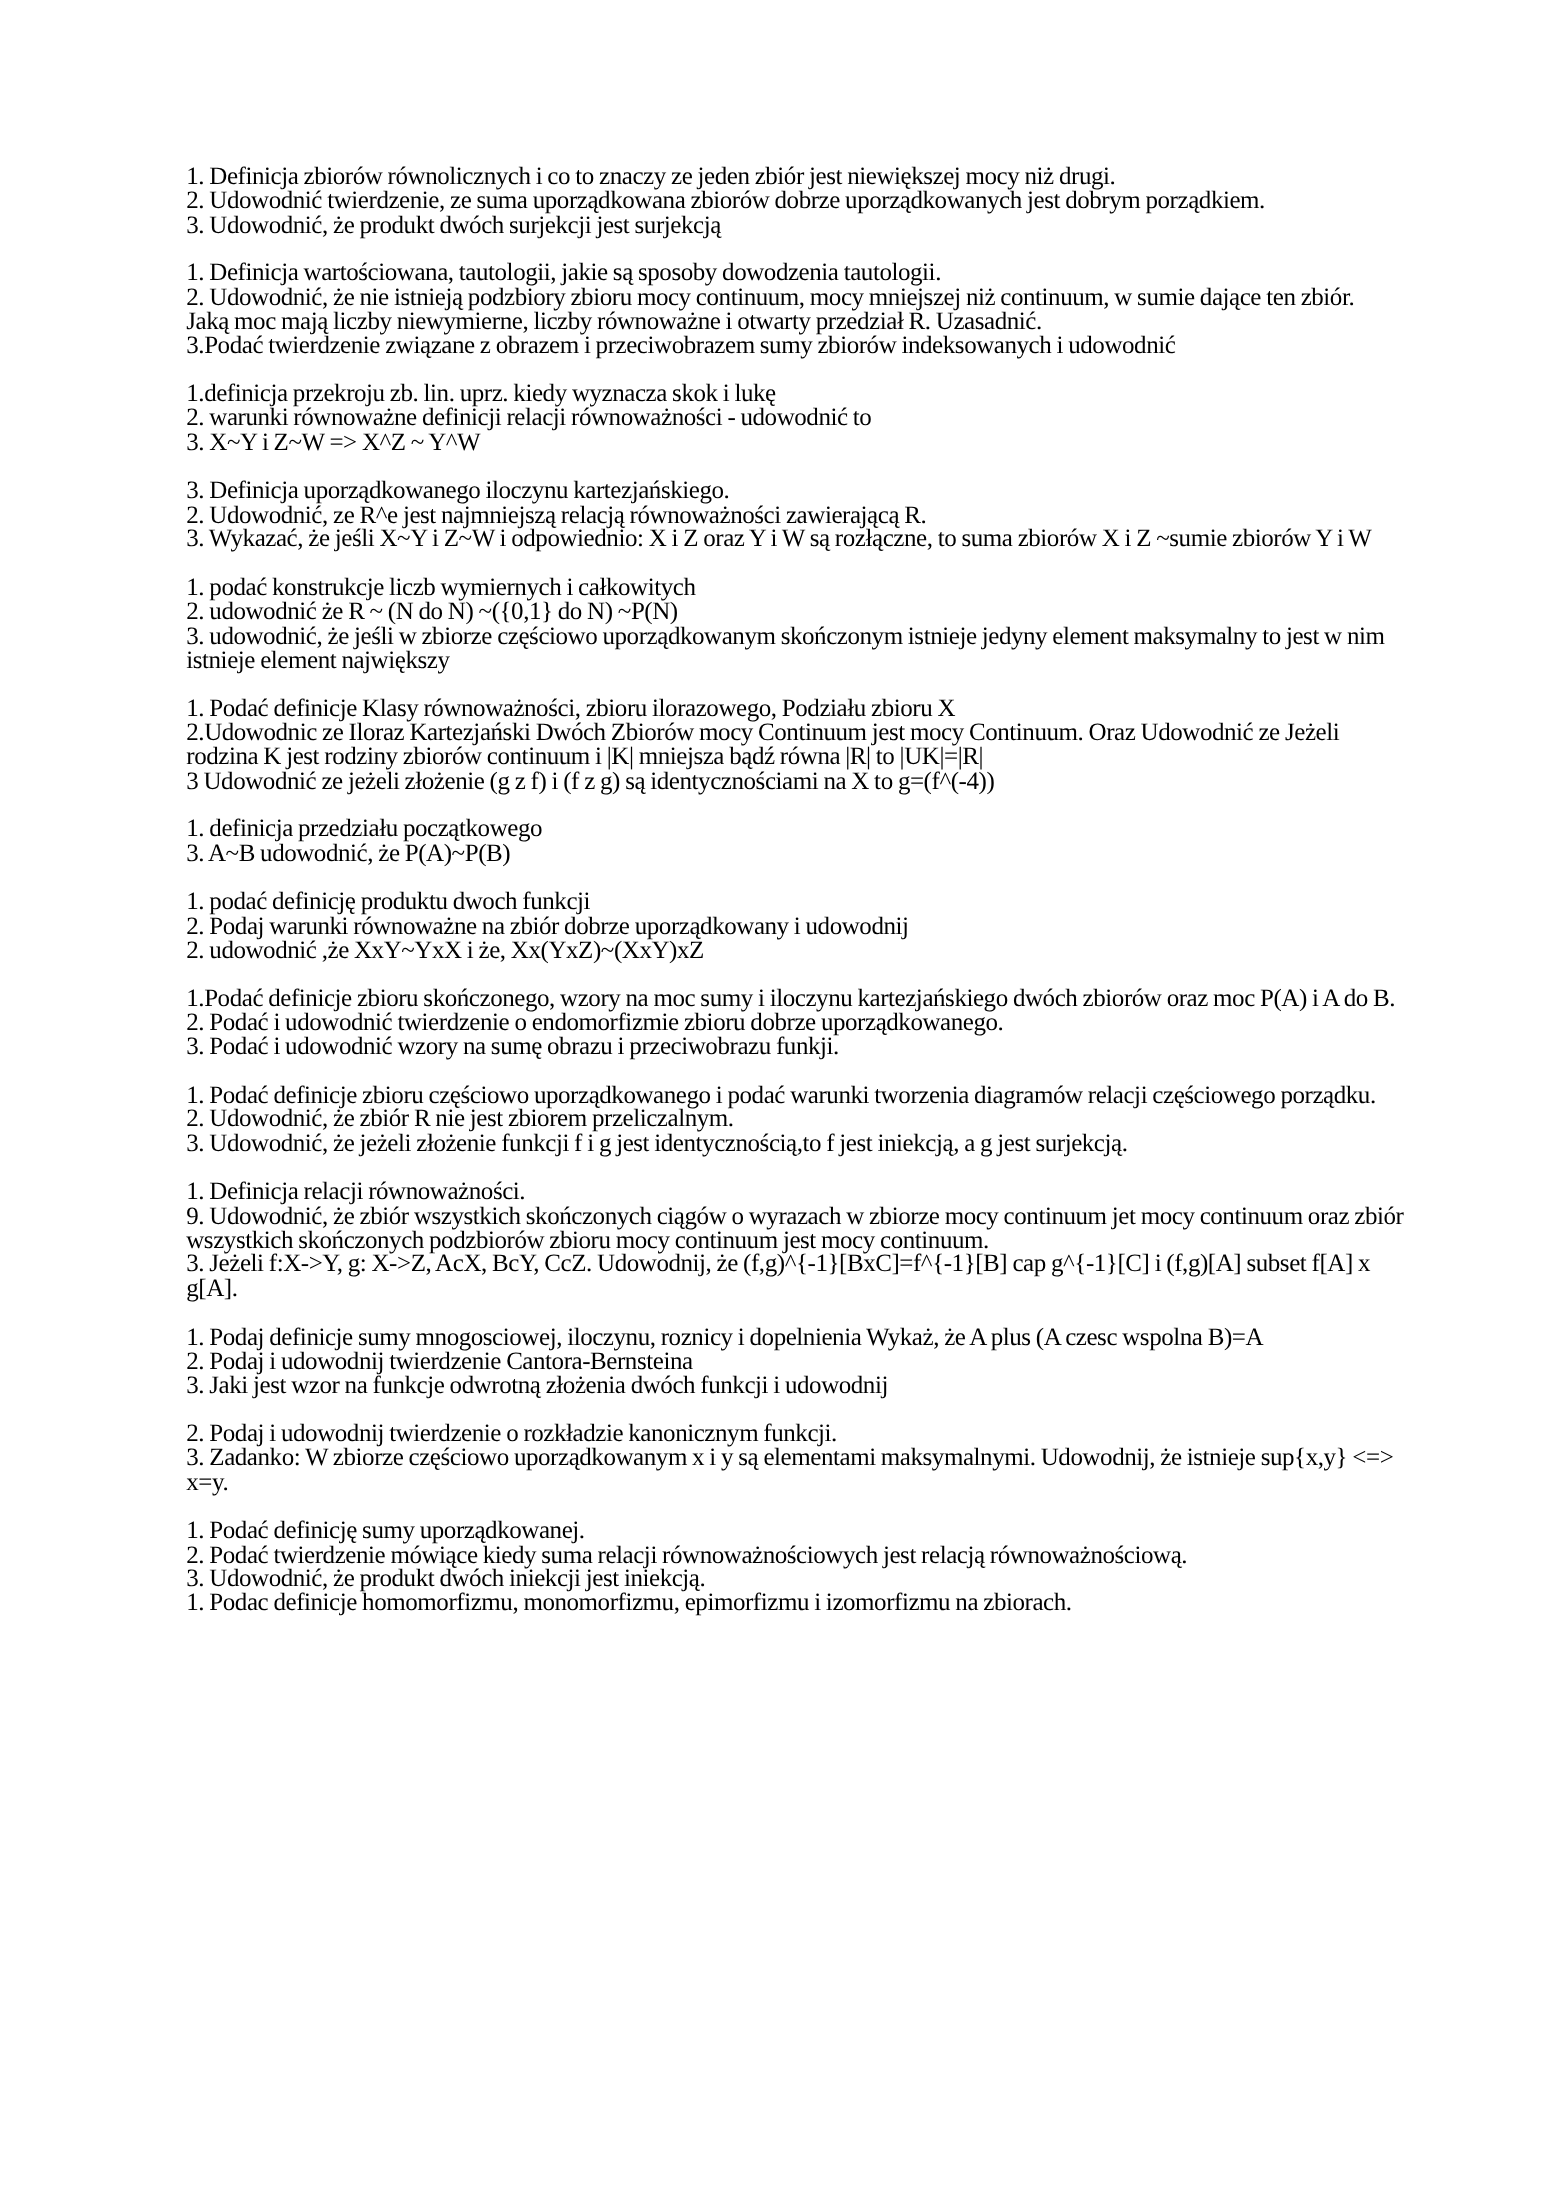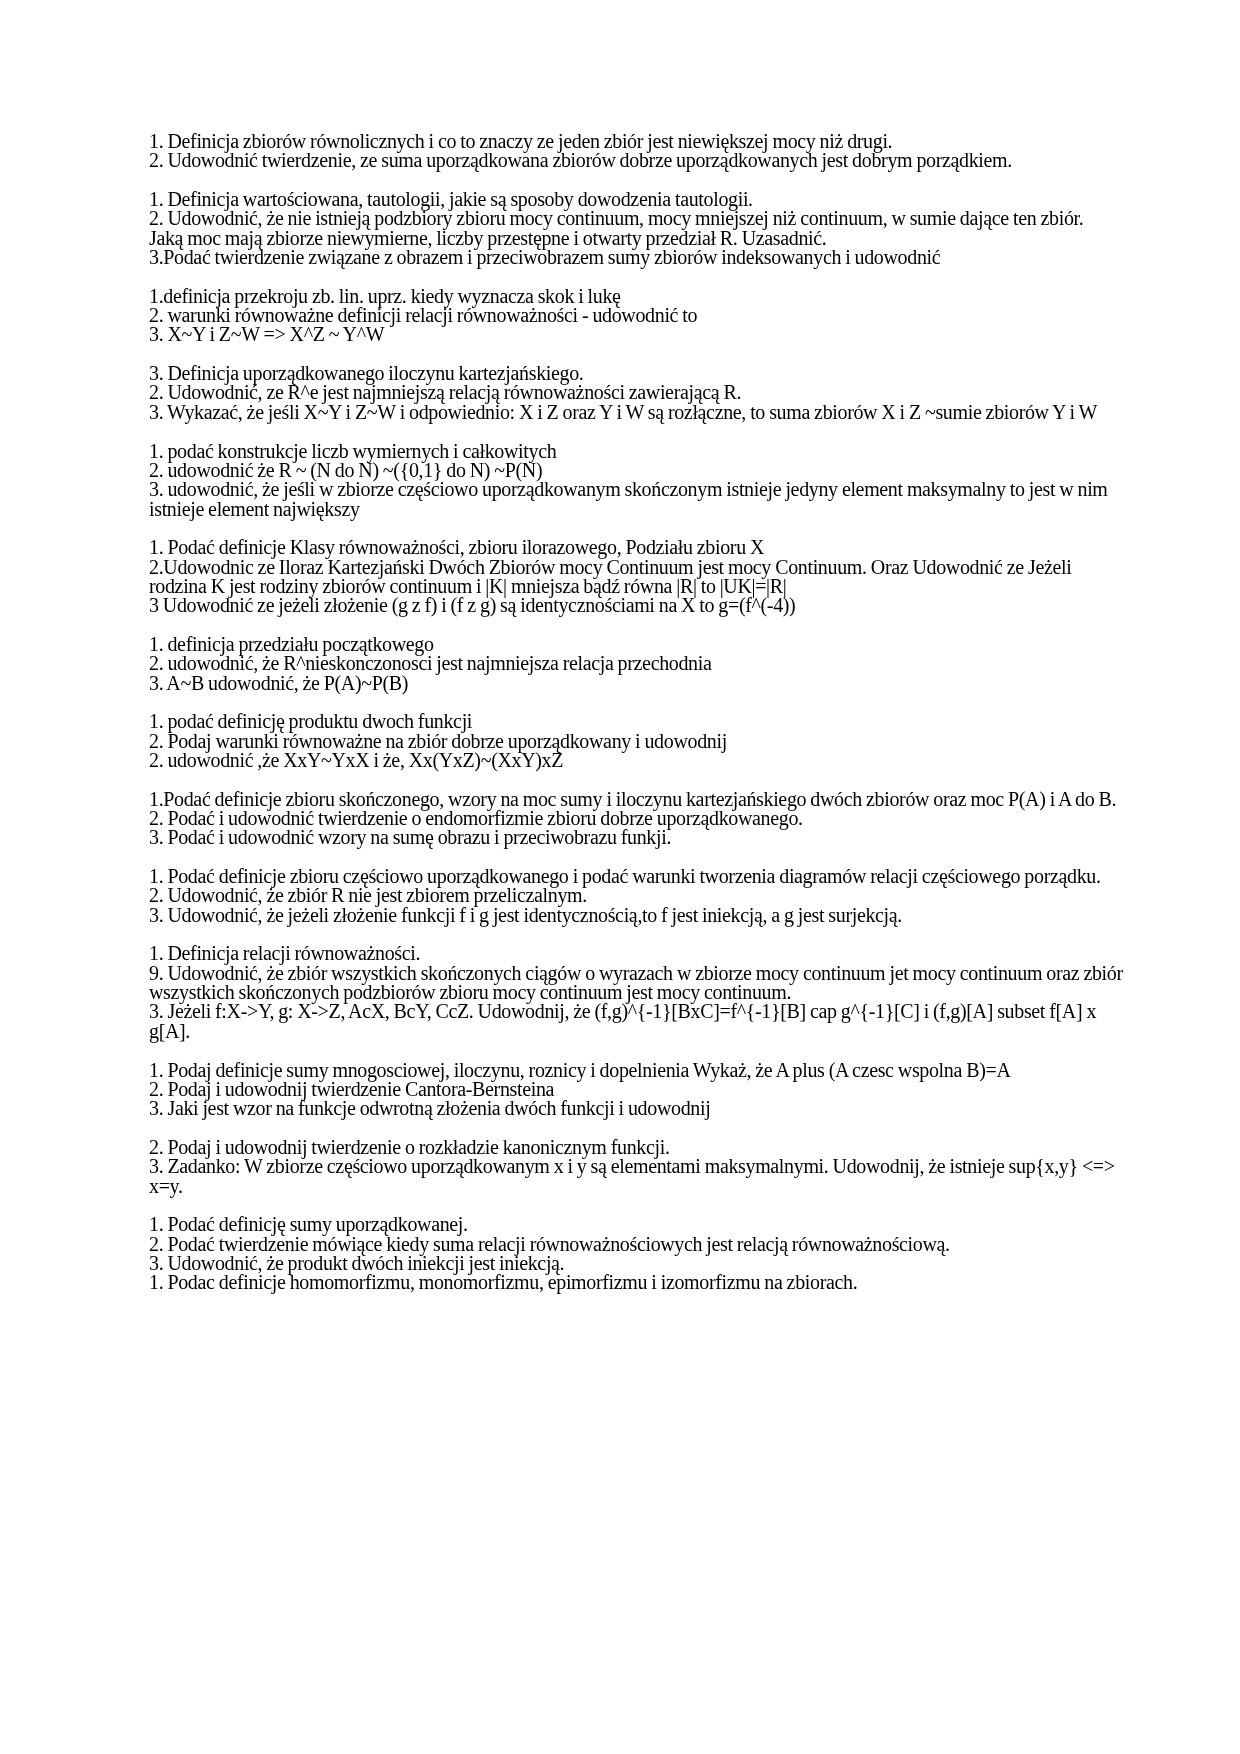--- a/index.html
+++ b/index.html
@@ -36,25 +36,26 @@
       white-space: pre;
     }
   </style>
 </head>
 <body>
 
 <div class="page" id="page">
     <div class="block">
       <span class="line">1. Definicja zbiorów równolicznych i co to znaczy ze jeden zbiór jest niewiększej mocy niż drugi.</span>
       <span class="line">2. Udowodnić twierdzenie, ze suma uporządkowana zbiorów dobrze uporządkowanych jest dobrym porządkiem.</span>
+      <span class="line">3. Udowodnić, że produkt dwóch surjekcji jest surjekcją</span>
     </div>
     <div class="block">
       <span class="line">1. Definicja wartościowana, tautologii, jakie są sposoby dowodzenia tautologii.</span>
       <span class="line">2. Udowodnić, że nie istnieją podzbiory zbioru mocy continuum, mocy mniejszej niż continuum, w sumie dające ten zbiór.</span>
-      <span class="line">Jaką moc mają zbiorze niewymierne, liczby przestępne i otwarty przedział R. Uzasadnić.</span>
+      <span class="line">Jaką moc mają liczby niewymierne, liczby równoważne i otwarty przedział R. Uzasadnić.</span>
       <span class="line">3.Podać twierdzenie związane z obrazem i przeciwobrazem sumy zbiorów indeksowanych i udowodnić</span>
     </div>
     <div class="block">
       <span class="line">1.definicja przekroju zb. lin. uprz. kiedy wyznacza skok i lukę</span>
       <span class="line">2. warunki równoważne definicji relacji równoważności - udowodnić to</span>
       <span class="line">3. X~Y i Z~W =&gt; X^Z ~ Y^W</span>
     </div>
     <div class="block">
       <span class="line">3. Definicja uporządkowanego iloczynu kartezjańskiego.</span>
       <span class="line">2. Udowodnić, ze R^e jest najmniejszą relacją równoważności zawierającą R.</span>
@@ -67,21 +68,20 @@
       <span class="line">istnieje element największy</span>
     </div>
     <div class="block">
       <span class="line">1. Podać definicje Klasy równoważności, zbioru ilorazowego, Podziału zbioru X</span>
       <span class="line">2.Udowodnic ze Iloraz Kartezjański Dwóch Zbiorów mocy Continuum jest mocy Continuum. Oraz Udowodnić ze Jeżeli</span>
       <span class="line">rodzina K jest rodziny zbiorów continuum i |K| mniejsza bądź równa |R| to |UK|=|R|</span>
       <span class="line">3 Udowodnić ze jeżeli złożenie (g z f) i (f z g) są identycznościami na X to g=(f^(-4))</span>
     </div>
     <div class="block">
       <span class="line">1. definicja przedziału początkowego</span>
-      <span class="line">2. udowodnić, że R^nieskonczonosci jest najmniejsza relacja przechodnia</span>
       <span class="line">3. A~B udowodnić, że P(A)~P(B)</span>
     </div>
     <div class="block">
       <span class="line">1. podać definicję produktu dwoch funkcji</span>
       <span class="line">2. Podaj warunki równoważne na zbiór dobrze uporządkowany i udowodnij</span>
       <span class="line">2. udowodnić ,że XxY~YxX i że, Xx(YxZ)~(XxY)xZ</span>
     </div>
     <div class="block">
       <span class="line">1.Podać definicje zbioru skończonego, wzory na moc sumy i iloczynu kartezjańskiego dwóch zbiorów oraz moc P(A) i A do B.</span>
       <span class="line">2. Podać i udowodnić twierdzenie o endomorfizmie zbioru dobrze uporządkowanego.</span>

